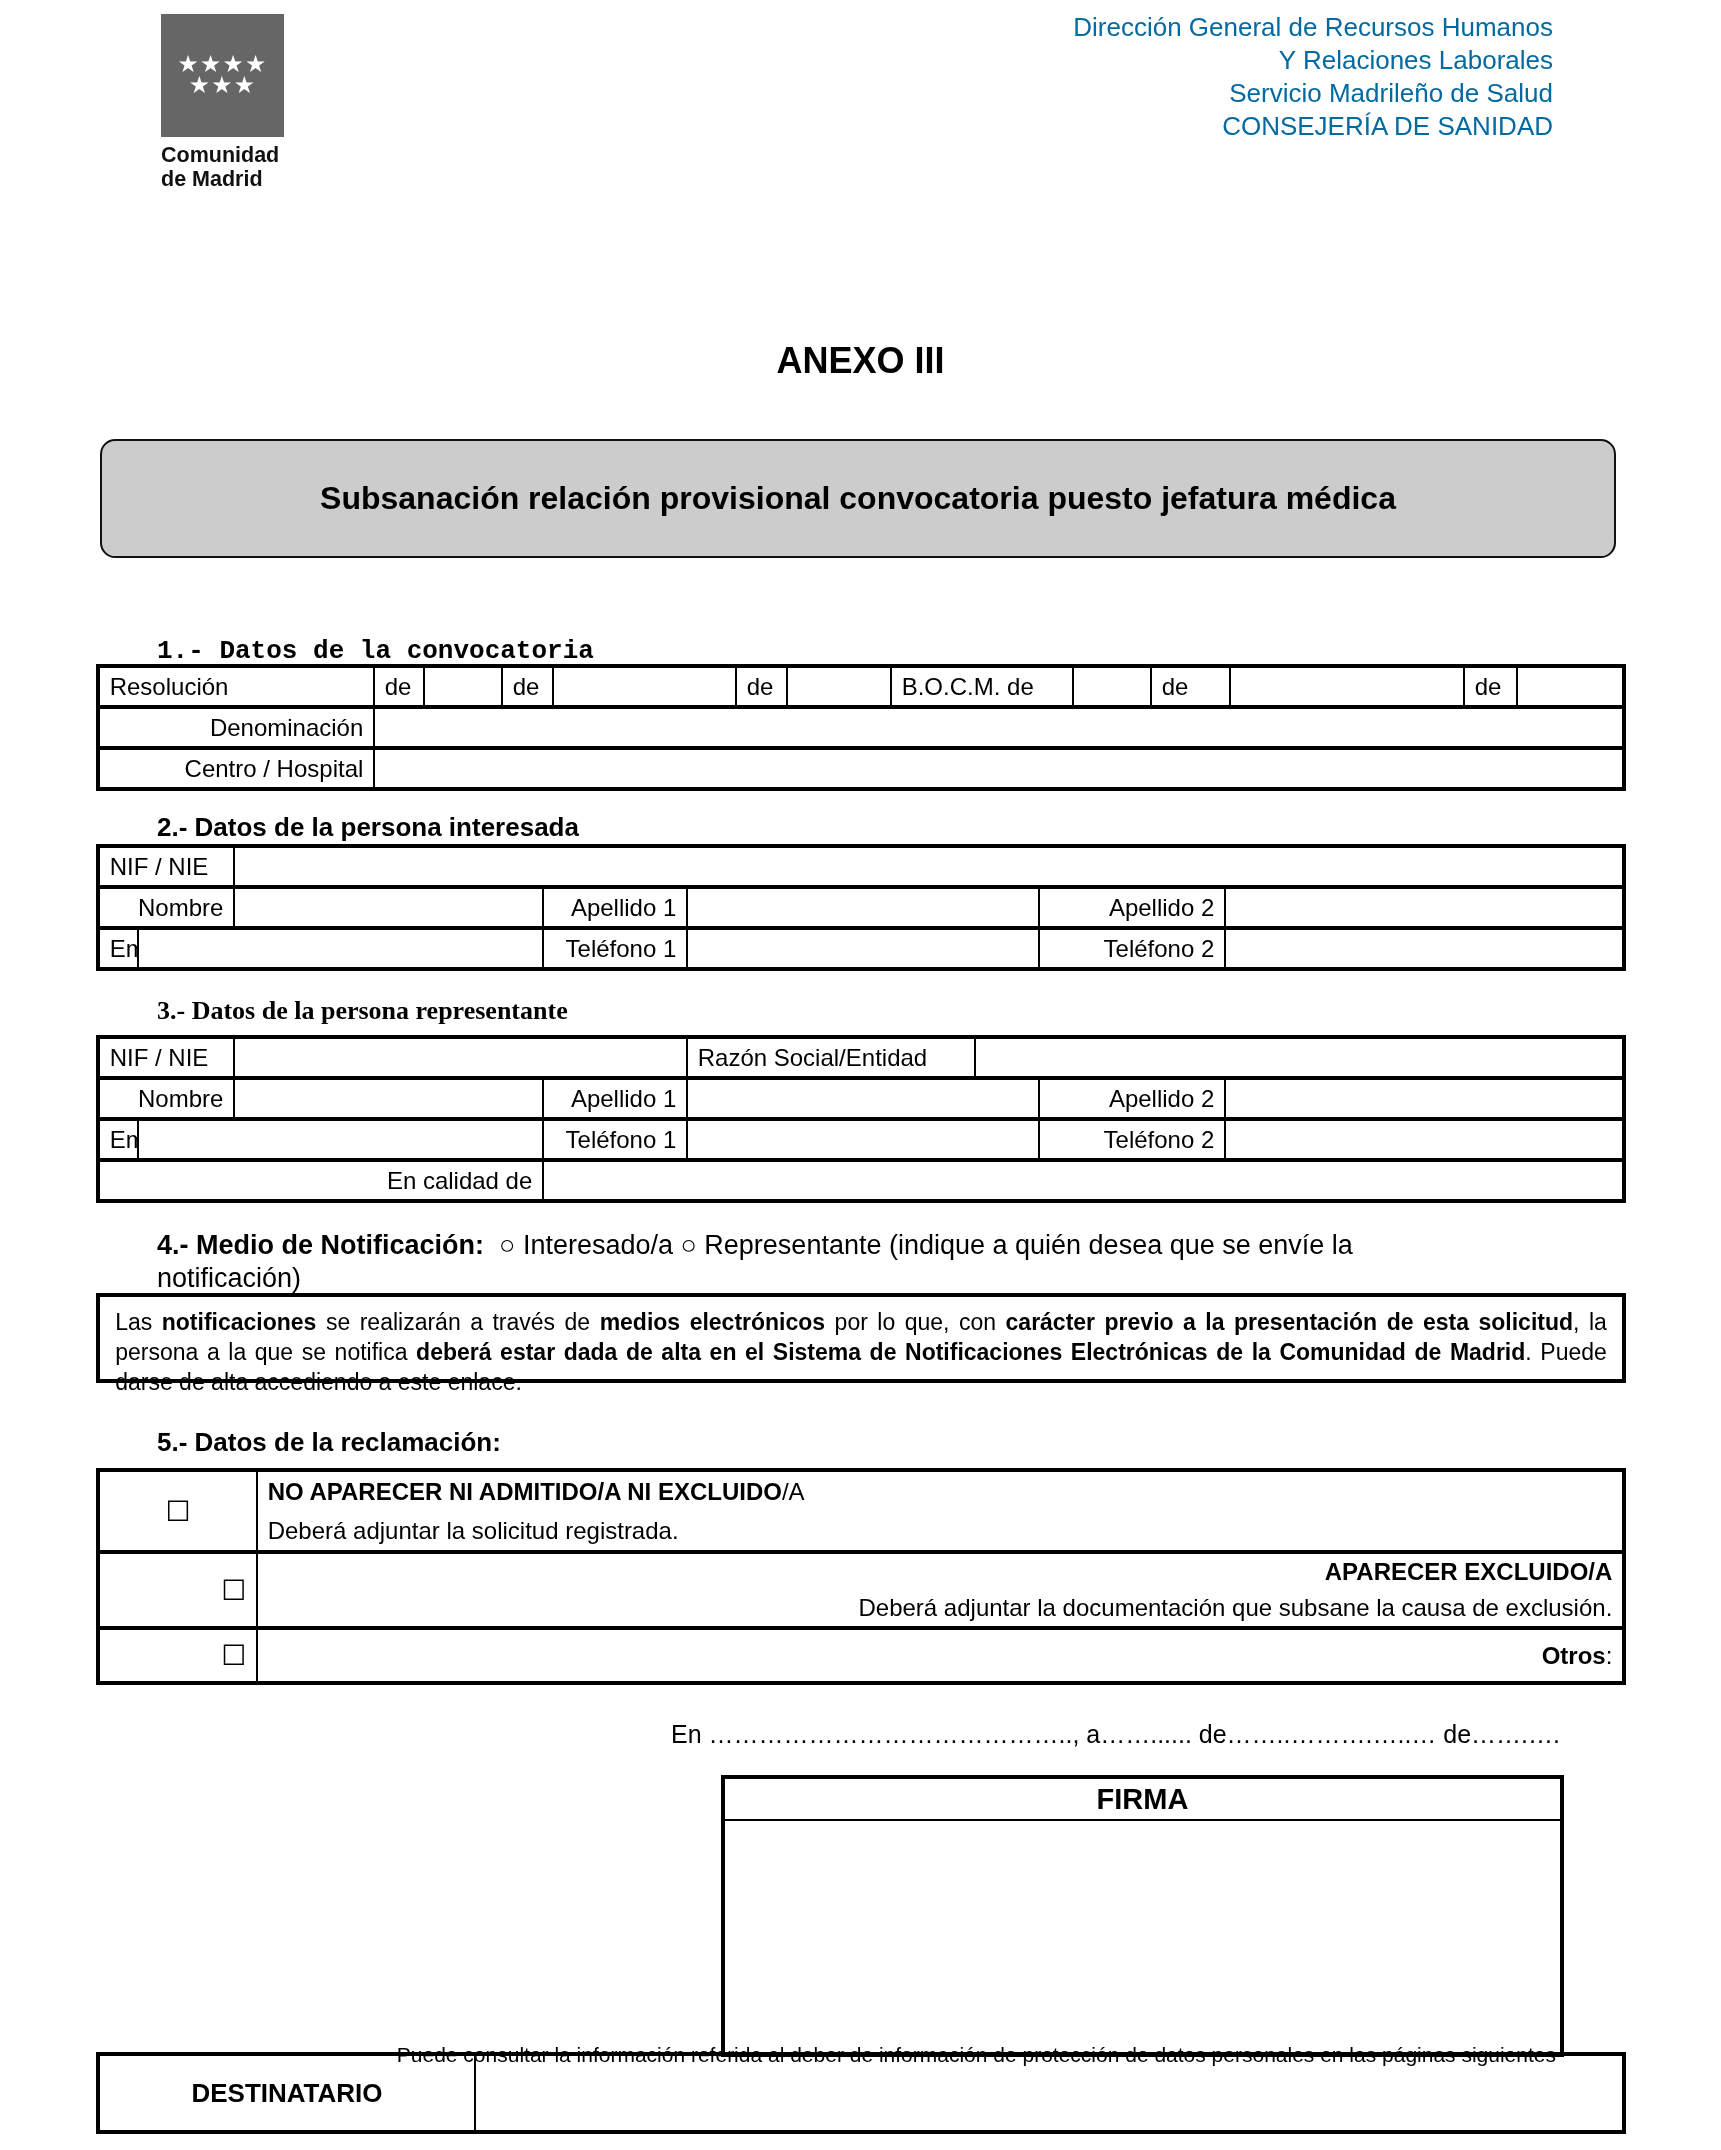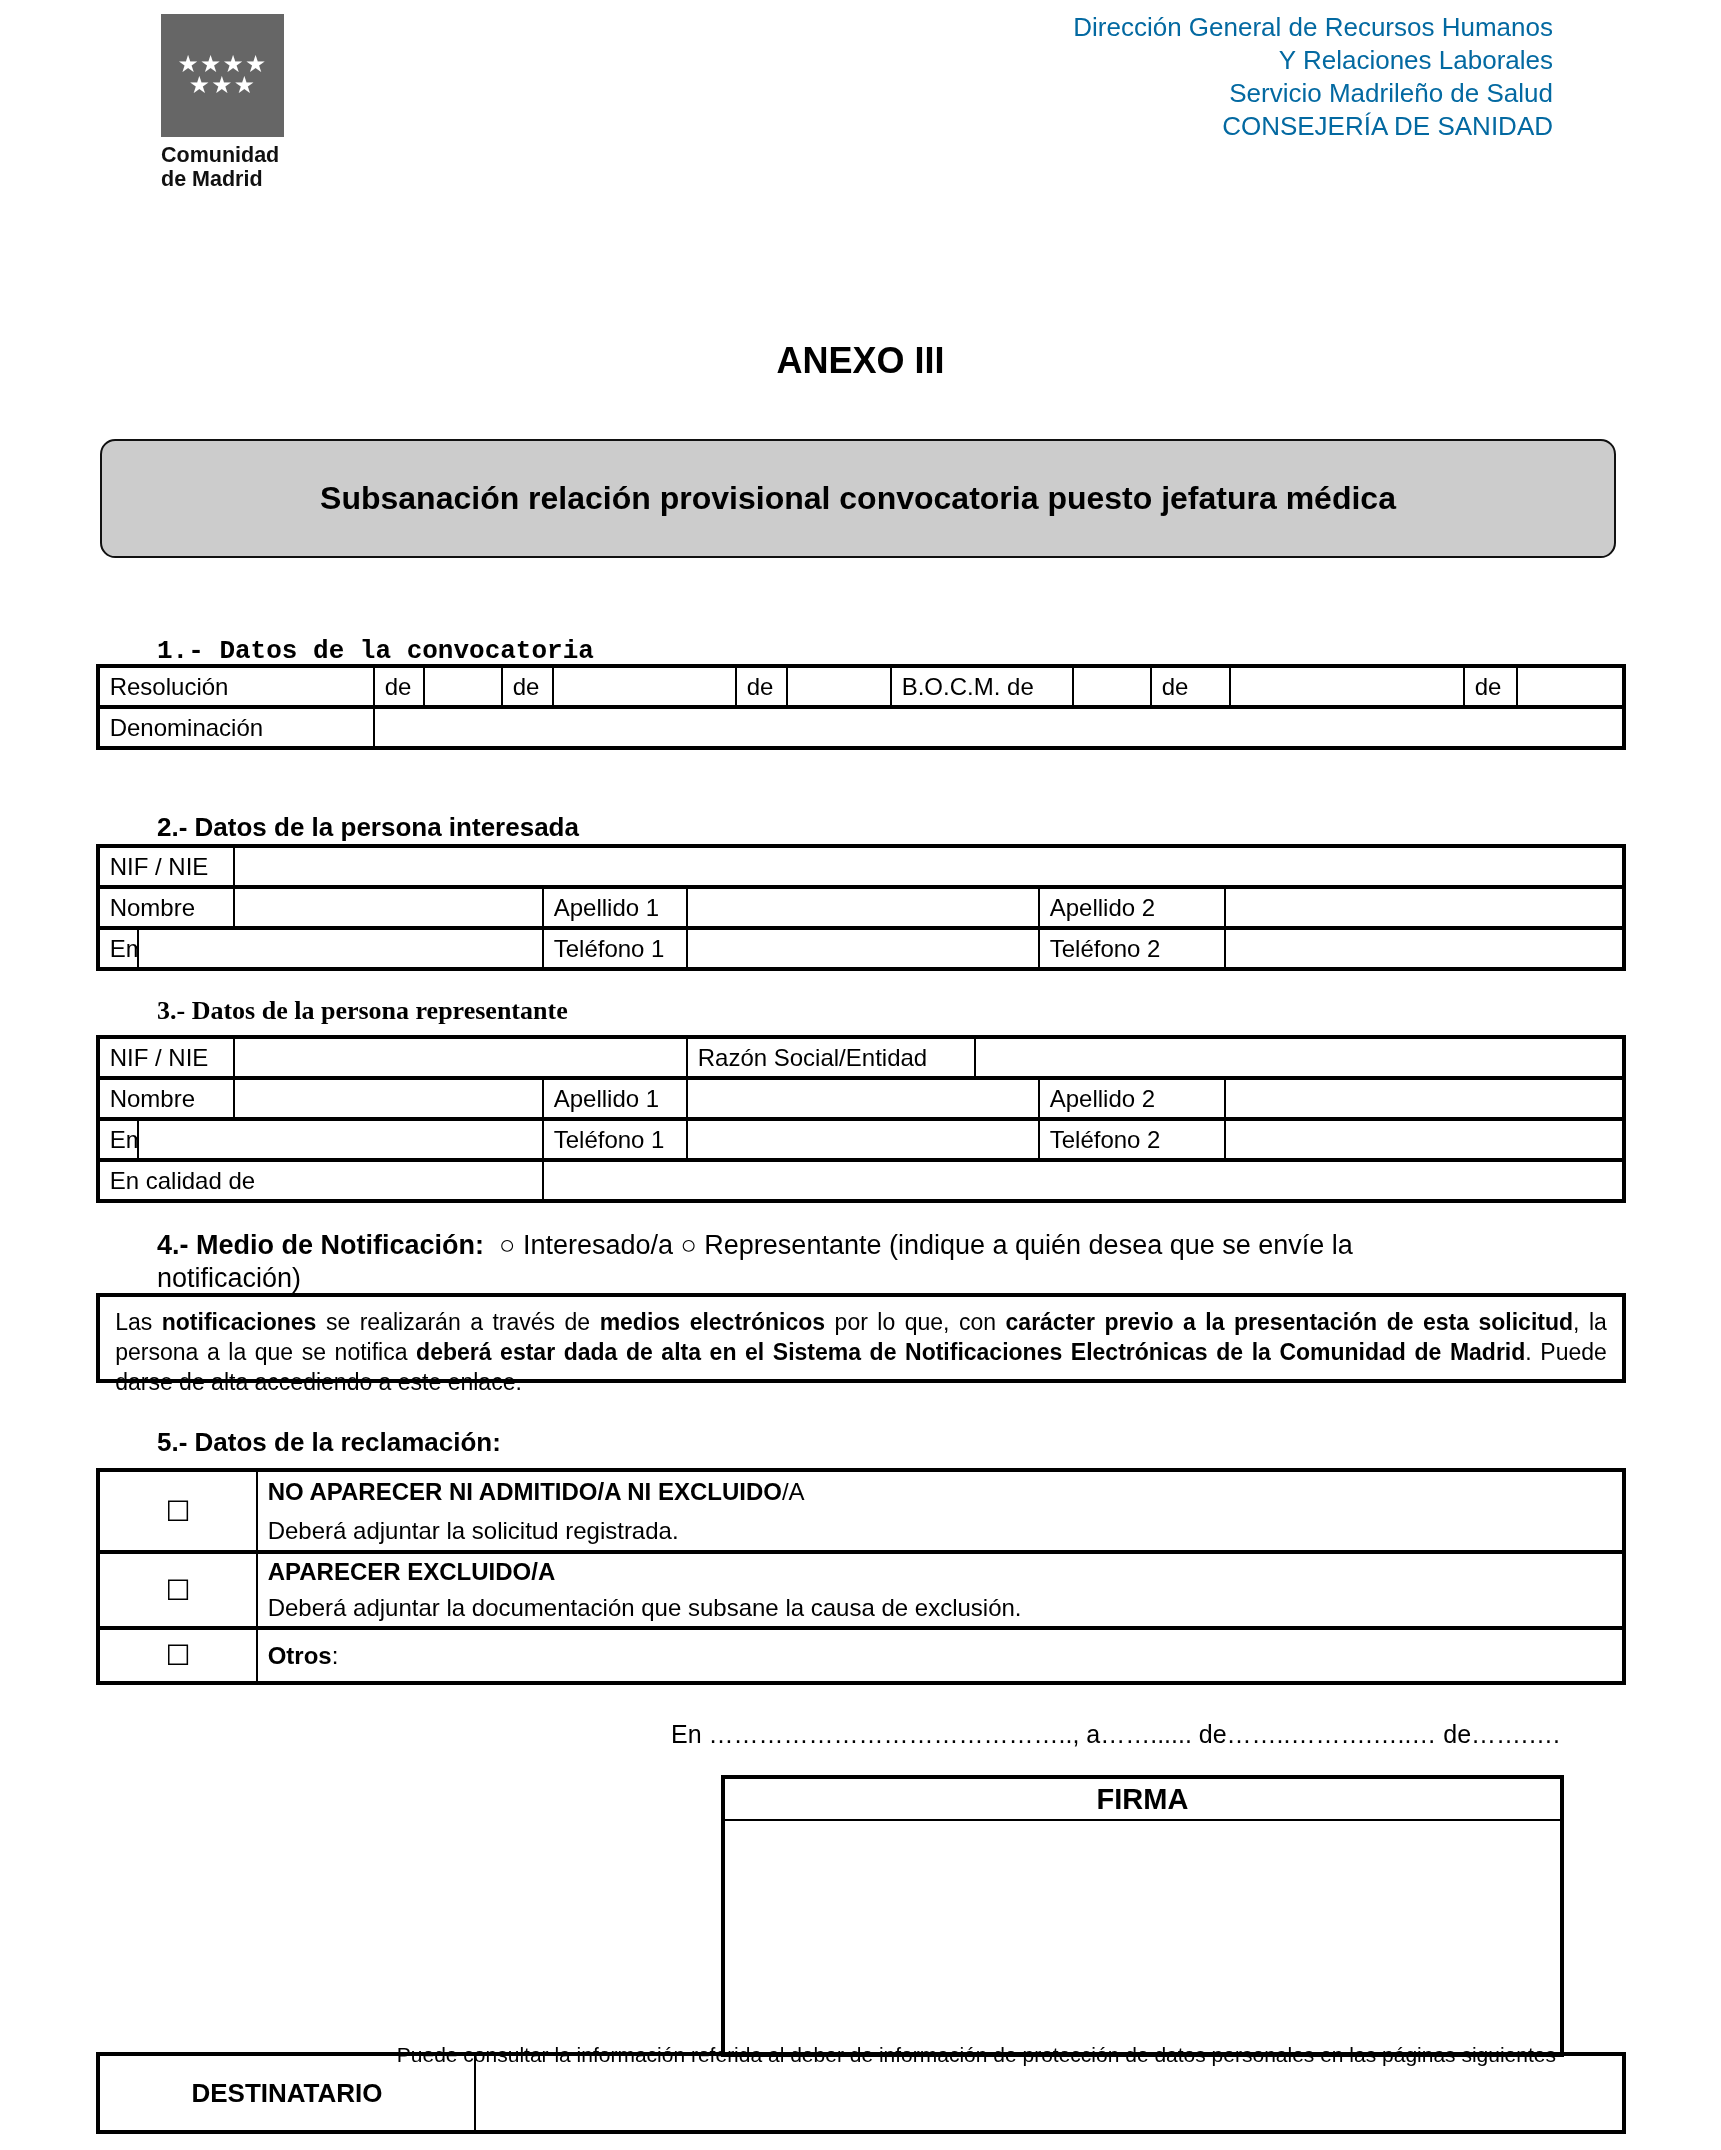--- a/index.html
+++ b/index.html
@@ -7,21 +7,21 @@
   .abs{position:absolute;}
   .logo-box{left:161px;top:14px;width:123px;height:123px;background:#666;}
   .stars{left:161px;top:54px;width:123px;text-align:center;color:#fff;font-size:23.6px;line-height:21px;letter-spacing:1.4px;}
   .logo-text{left:161px;top:144px;font-weight:bold;font-size:21.5px;line-height:23.6px;color:#111;}
   .header-right{right:168px;top:11px;text-align:right;color:#0369a1;font-size:26px;line-height:33px;}
   .anexo{left:0;width:1721px;top:340px;text-align:center;font-weight:bold;font-size:36px;}
   .titlebox{left:100px;top:439px;width:1516px;height:119px;border:2.8px solid #111;border-radius:15.2px;background:#ccc;display:flex;align-items:center;justify-content:center;font-weight:bold;font-size:32px;box-sizing:border-box;}
   .sec{font-weight:bold;font-size:26px;left:157px;}
   table.frm{position:absolute;border-collapse:collapse;border:4.9px solid #000;table-layout:fixed;font-size:24px;}
   table.frm td{border:2.1px solid #000;padding:0 9.7px;height:37px;white-space:nowrap;overflow:hidden;}
-  table.frm tr.thick td{border-top-width:4.2px;}
+  table.frm tr.thick td{border-top-width:4.2px;text-align:right;}
   .notice{left:96px;top:1293px;width:1530px;height:90px;border:4.9px solid #000;box-sizing:border-box;padding:9.7px 15.2px;font-size:23px;line-height:30px;text-align:justify;}
   .claim td.cb{text-align:center;font-size:28px;}
   .claim td{vertical-align:middle;}
   .firma{left:721px;top:1775px;width:843px;height:282px;border:4.2px solid #000;box-sizing:border-box;}
   .firma-head{height:40px;border-bottom:2.8px solid #000;text-align:center;font-weight:bold;font-size:29px;line-height:40px;}
   .dest{left:96px;top:2052px;width:1530px;height:82px;border:4.9px solid #000;box-sizing:border-box;display:flex;}
   .dest-label{width:374px;border-right:2.1px solid #000;font-weight:bold;font-size:26px;display:flex;align-items:center;justify-content:center;}
 </style>
 </head>
 <body>
@@ -77,20 +77,24 @@
     <td></td>
     <td>de</td>
     <td></td>
     <td>de</td>
     <td></td>
   </tr>
   <tr class="thick">
     <td>Denominación</td>
     <td colspan="12"></td>
   </tr>
+  <tr class="thick">
+    <td>Centro / Hospital</td>
+    <td colspan="12"></td>
+  </tr>
 </tbody>
   </table>
 
 <div class="abs sec" style="top:812px;">2.- Datos de la persona interesada</div>
 <table class="frm" style="left:96px;top:844px;width:1530px;">
   <colgroup>
       <col style="width:40px">
       <col style="width:96px">
       <col style="width:309px">
       <col style="width:144px">

